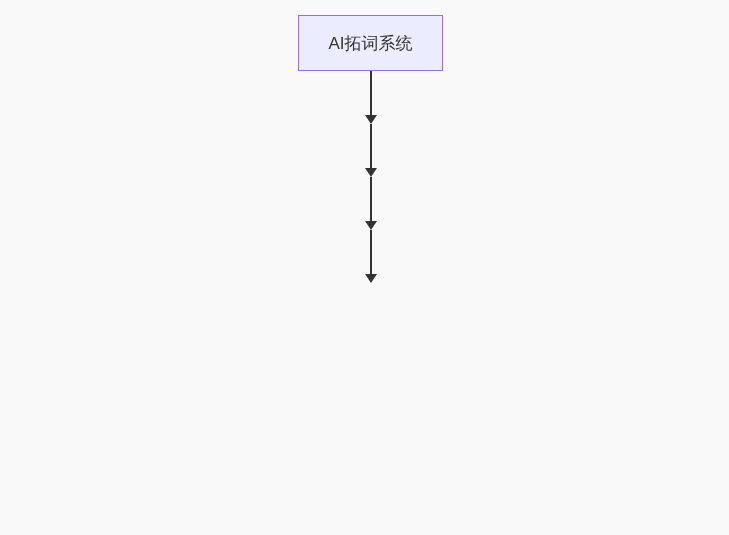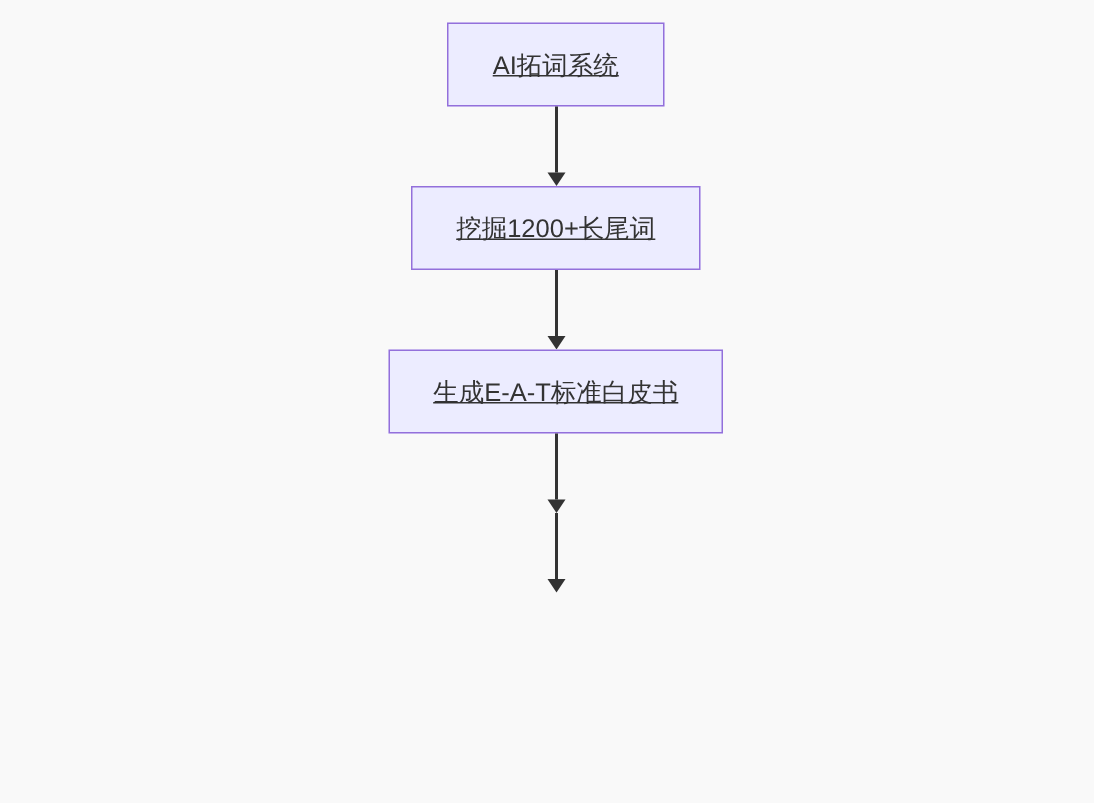--- a/index.html
+++ b/index.html
@@ -33,21 +33,20 @@
     padding: 0 29px;
     background: var(--node-fill);
     border: 1px solid var(--node-border);
     display: flex;
     align-items: center;
     justify-content: center;
     font-size: 17px;
     color: var(--text);
     white-space: nowrap;
     flex: 0 0 auto;
-    text-decoration: underline;
   }
   .connector {
     height: 53px;
     width: 12px;
     display: flex;
     flex-direction: column;
     align-items: center;
     flex: 0 0 auto;
   }
   .connector .line {
@@ -69,28 +68,26 @@
 
 <div class="flowchart">
 
   <div class="node">AI拓词系统</div>
 
   <div class="connector">
     <div class="line"></div>
     <div class="head"></div>
   </div>
 
-  <div class="node">挖掘1200+长尾词</div>
 
   <div class="connector">
     <div class="line"></div>
     <div class="head"></div>
   </div>
 
-  <div class="node">生成E-A-T标准白皮书</div>
 
   <div class="connector">
     <div class="line"></div>
     <div class="head"></div>
   </div>
 
 
   <div class="connector">
     <div class="line"></div>
     <div class="head"></div>

